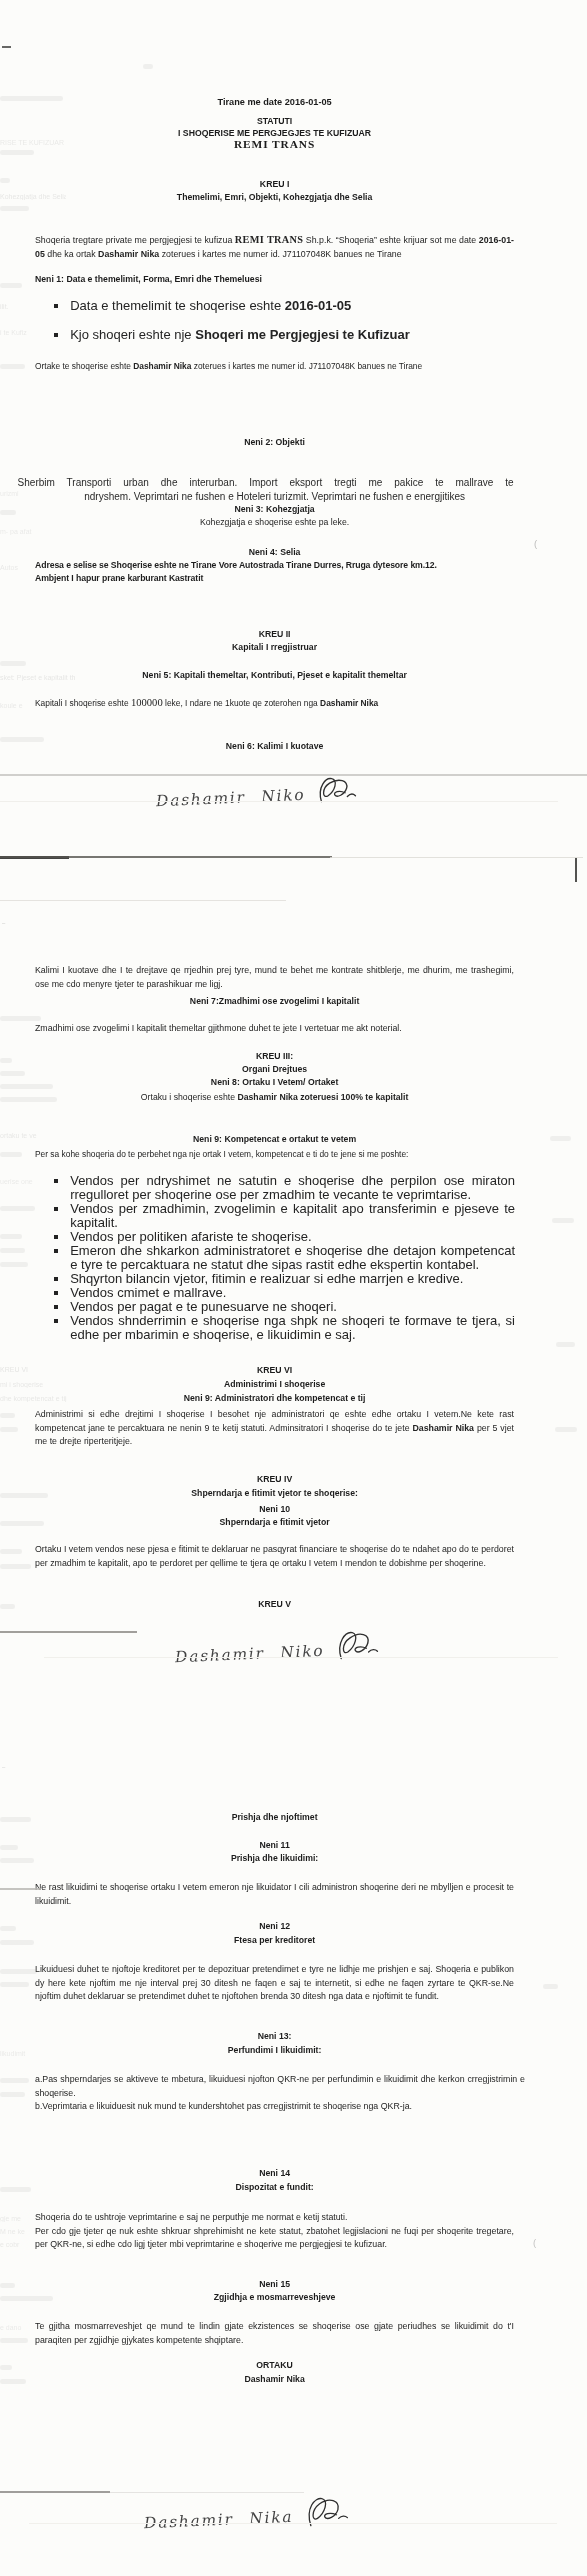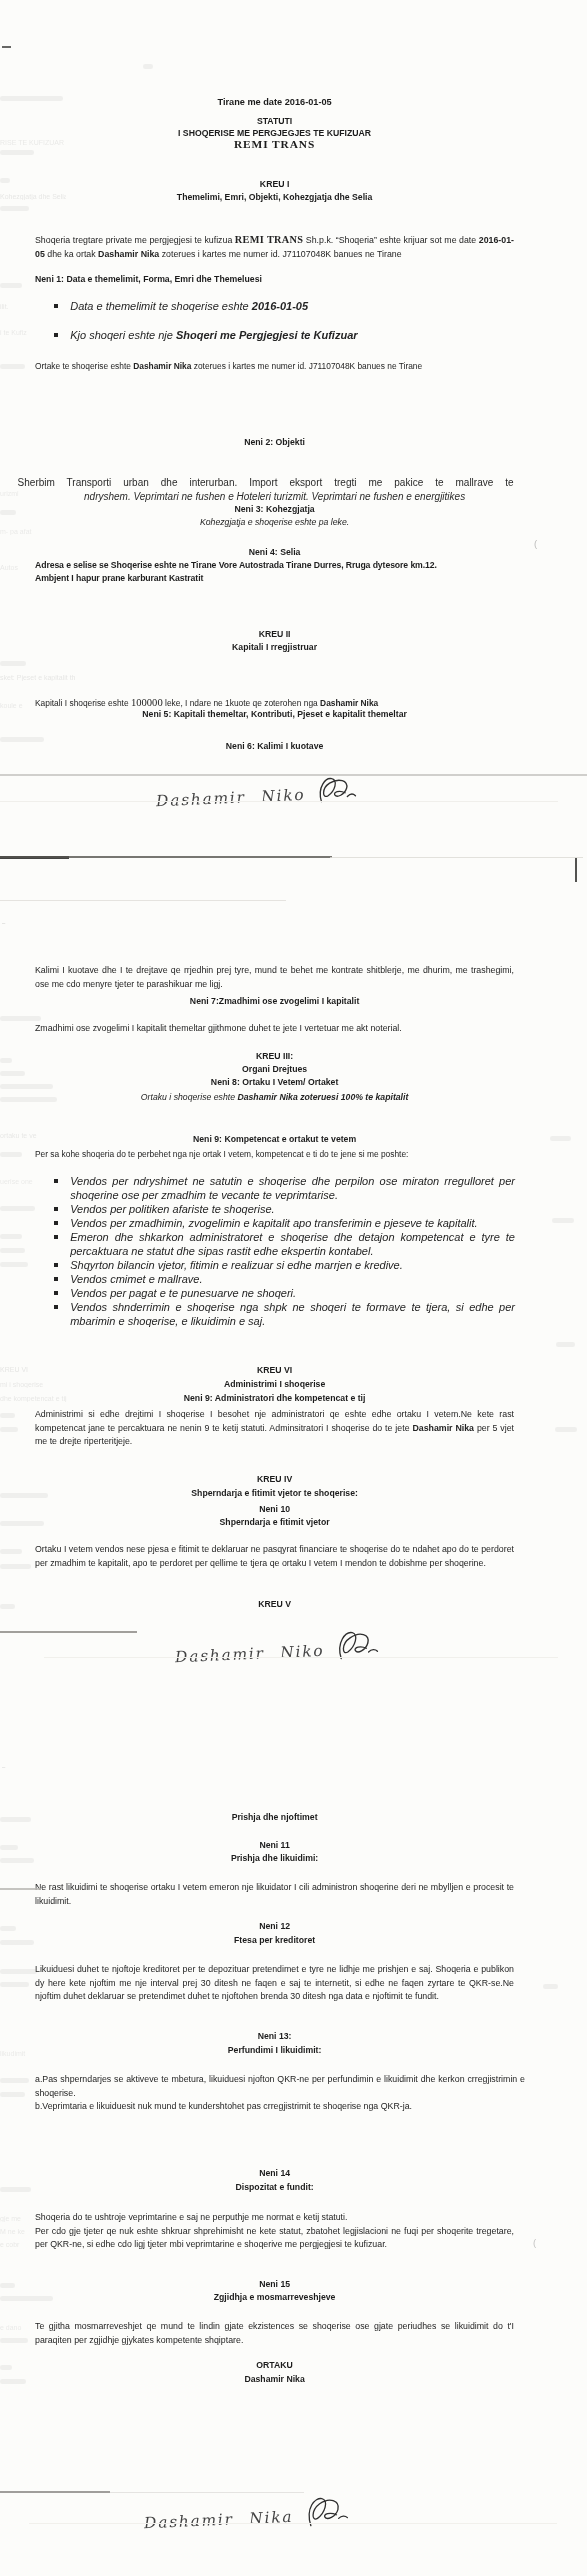--- a/index.html
+++ b/index.html
@@ -8,34 +8,34 @@
   
   .h{position:absolute;left:17.6px;width:514px;text-align:center;font-weight:700;
      font-size:8.7px;line-height:11px;color:#1c1c1c;}
   
   .hl{position:absolute;left:35px;width:479px;text-align:left;font-weight:700;
       font-size:8.7px;color:#1c1c1c;}
   
   .p{position:absolute;left:35px;width:479px;text-align:justify;font-size:8.8px;
      line-height:13.7px;color:#242424;}
   
-  .c{position:absolute;left:17.6px;width:514px;text-align:center;font-size:8.7px;color:#242424;font-style:italic;}
+  .c{position:absolute;left:17.6px;width:514px;text-align:center;font-size:8.7px;color:#242424;}
   .nw{white-space:nowrap;width:auto;text-align:left;font-size:8.4px;}
   .b{font-weight:700;}
   .sf{font-family:"Liberation Serif",serif;font-weight:700;font-size:10.3px;letter-spacing:0.3px;}
   .sfn{font-family:"Liberation Serif",serif;font-size:10.6px;}
   .serifT{font-family:"Liberation Serif",serif;font-weight:700;font-size:11.4px;letter-spacing:0.9px;}
   .big{font-size:10px;line-height:14px;color:#2a2a2a;}
   .jlast{text-align:justify;text-align-last:justify;}
   .adresa{position:absolute;left:35px;white-space:nowrap;font-weight:700;font-size:8.7px;
           letter-spacing:-0.1px;color:#1e1e1e;}
   
   .li{display:flex;line-height:14px;}
   .sq{flex:0 0 auto;width:3.7px;height:3.7px;background:#222;margin:5.1px 12.5px 0 0;}
-  .li>span:last-child{flex:1 1 auto;text-align:justify;font-size:11px;color:#242424;font-style:italic;}
+  .li>span:last-child{flex:1 1 auto;text-align:justify;font-size:13px;color:#242424;}
   .list{position:absolute;left:54px;width:461px;}
   
   .sig{position:absolute;display:flex;align-items:center;gap:8.8px;}
   .sig-name{font-family:"DejaVu Serif",serif;font-style:italic;font-size:15.4px;
             letter-spacing:1.8px;word-spacing:8.8px;color:#333;transform:rotate(-2.5deg);opacity:.92;}
   .flourish{margin-top:-11.7px;}
   
   .ghost{position:absolute;font-size:7px;color:#6a6a6a;opacity:.15;filter:blur(0.3px);
          white-space:nowrap;overflow:hidden;}
   .ghost.bar{height:5.1px;background:#8d8d8b;border-radius:2.2px;opacity:.11;filter:blur(0.7px);}
@@ -77,21 +77,21 @@
 
   <div class="h" style="top:504px">Neni 3: Kohezgjatja</div>
   <div class="c" style="top:517px">Kohezgjatja e shoqerise eshte pa leke.</div>
 
   <div class="h" style="top:547px">Neni 4: Selia</div>
   <div class="adresa" style="top:560px">Adresa e selise se Shoqerise eshte ne Tirane Vore Autostrada Tirane Durres, Rruga dytesore km.12.</div>
   <div class="adresa" style="top:573px">Ambjent I hapur prane karburant Kastratit</div>
 
   <div class="h" style="top:629px">KREU II</div>
   <div class="h" style="top:642px">Kapitali I rregjistruar</div>
-  <div class="h" style="top:709px">Neni 5: Kapitali themeltar, Kontributi, Pjeset e kapitalit themeltar</div>
+  <div class="h" style="top:670px">Neni 5: Kapitali themeltar, Kontributi, Pjeset e kapitalit themeltar</div>
   <div class="p nw" style="top:696px"><span>Kapitali I shoqerise eshte </span><span class="sfn">100000</span><span>  leke, I ndare ne 1kuote qe zoterohen nga </span><span class="b">Dashamir Nika</span></div>
   <div class="h" style="top:741px">Neni 6: Kalimi I kuotave</div>
 
   <div class="sig" style="left:156px;top:787px">
     <span class="sig-name">Dashamir Niko</span>
     <svg class="flourish" width="43" height="34" viewBox="0 0 58 46">
       <path d="M10 36 C4 16 16 3 24 5 C33 7 28 22 19 28 C11 33 10 18 21 11 C33 4 47 7 44 18 C41 27 31 31 28 27 C26 23 34 20 42 24 M45 29 C49 25 53 25 56 28" stroke="#2f2f2f" stroke-width="1.8" fill="none" stroke-linecap="round"></path>
     </svg>
   </div>
 
@@ -107,25 +107,25 @@
   <div class="h" style="top:1134px">Neni 9: Kompetencat e ortakut te vetem</div>
   <div class="p nw" style="top:1148px">Per sa kohe shoqeria do te perbehet nga nje ortak I vetem, kompetencat e ti do te jene si me poshte:</div>
 
   <div class="list" style="top:1174px">
     <div class="li">
         <span class="sq"></span>
         <span>Vendos per ndryshimet ne satutin e shoqerise dhe perpilon ose miraton rregulloret per shoqerine ose per zmadhim te vecante te veprimtarise.</span>
       </div>
     <div class="li">
         <span class="sq"></span>
+        <span>Vendos per zmadhimin, zvogelimin e kapitalit apo transferimin e pjeseve te kapitalit.</span>
+      </div>
+    <div class="li">
+        <span class="sq"></span>
         <span>Vendos per politiken afariste te shoqerise.</span>
-      </div>
-    <div class="li">
-        <span class="sq"></span>
-        <span>Vendos per zmadhimin, zvogelimin e kapitalit apo transferimin e pjeseve te kapitalit.</span>
       </div>
     <div class="li">
         <span class="sq"></span>
         <span>Emeron dhe shkarkon administratoret e shoqerise dhe detajon kompetencat e tyre te percaktuara ne statut dhe sipas rastit edhe ekspertin kontabel.</span>
       </div>
     <div class="li">
         <span class="sq"></span>
         <span>Shqyrton bilancin vjetor, fitimin e realizuar si edhe marrjen e kredive.</span>
       </div>
     <div class="li">

